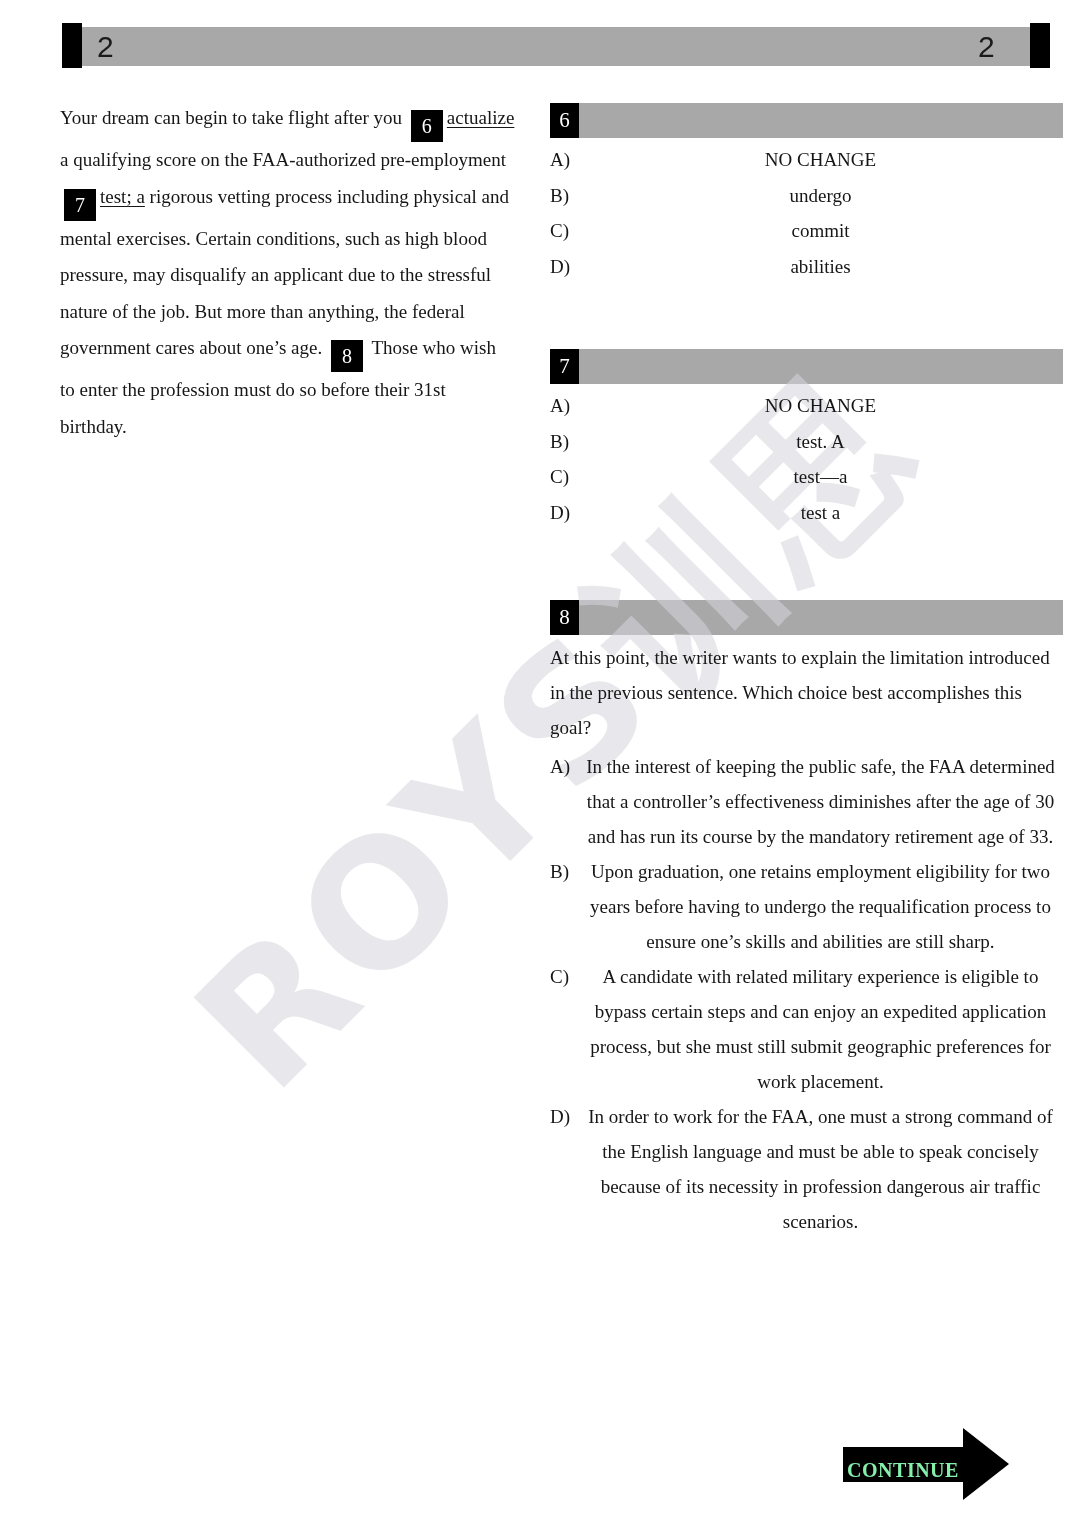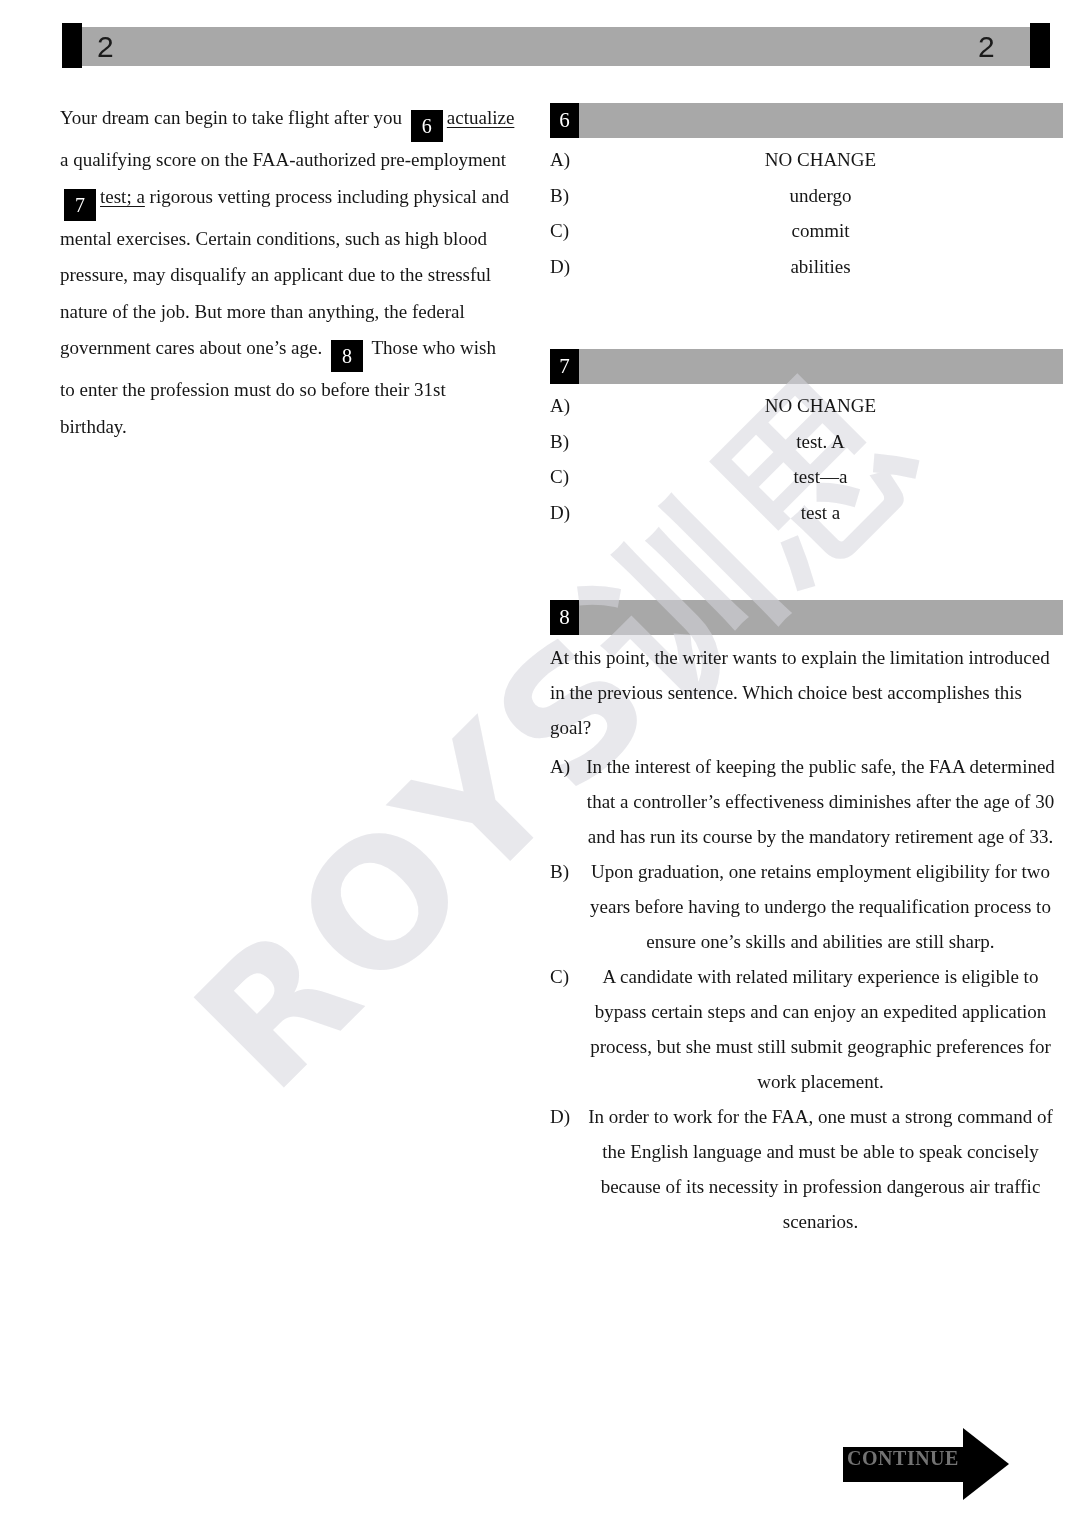--- a/index.html
+++ b/index.html
@@ -126,23 +126,23 @@
   .q8 .choice { line-height: 35px; }
   .choice .letter { flex: 0 0 28px; }
   .choice .ctext  { flex: 1 1 auto; text-align: center; }
 
   
   .continue {
     position: absolute;
     left: 843px; top: 1447px;
     width: 120px; height: 35px;
     background: #000;
-    color: #737373;
-    display: flex;
-    align-items: flex-start;
+    color: #86efac;
+    display: flex;
+    align-items: flex-end;
     justify-content: center;
     font-weight: bold;
     font-size: 20px;
     letter-spacing: 0.5px;
     z-index: 4;
     cursor: pointer;
   }
   .continue-arrow {
     position: absolute;
     left: 963px; top: 1428px;

